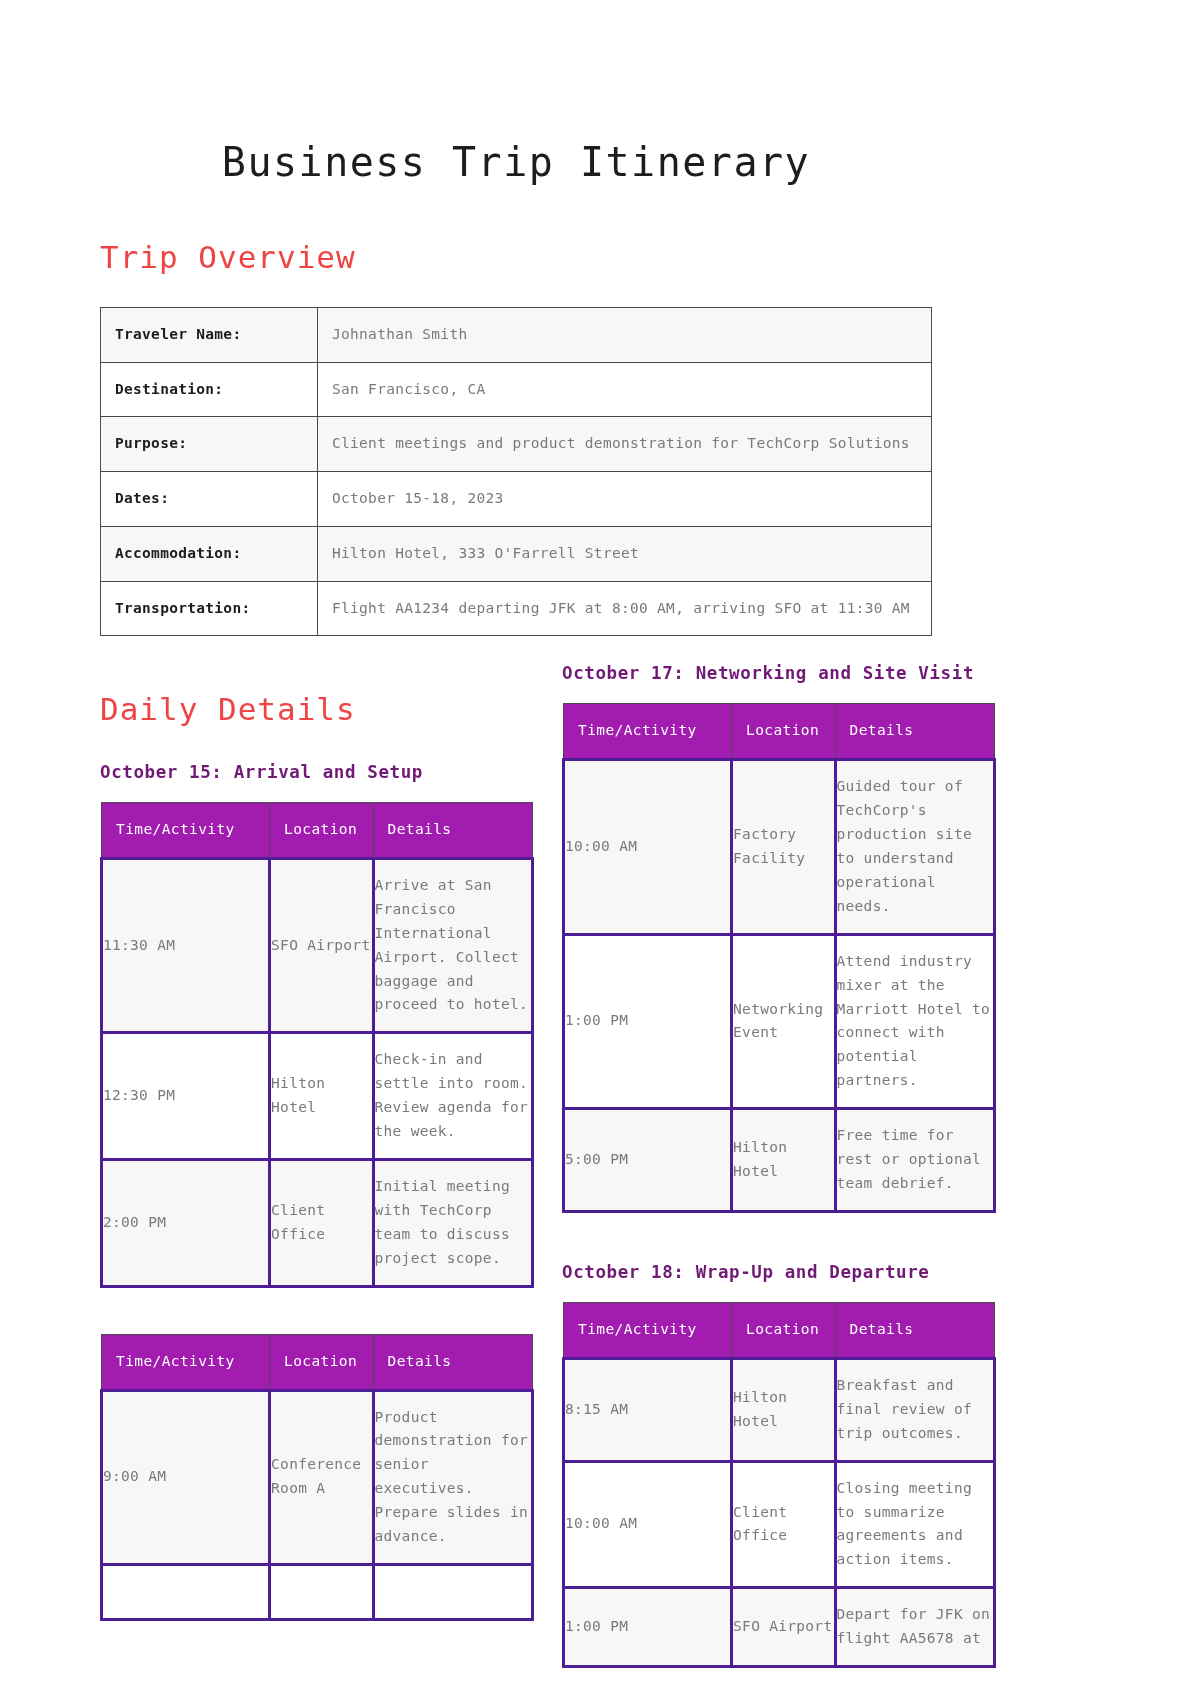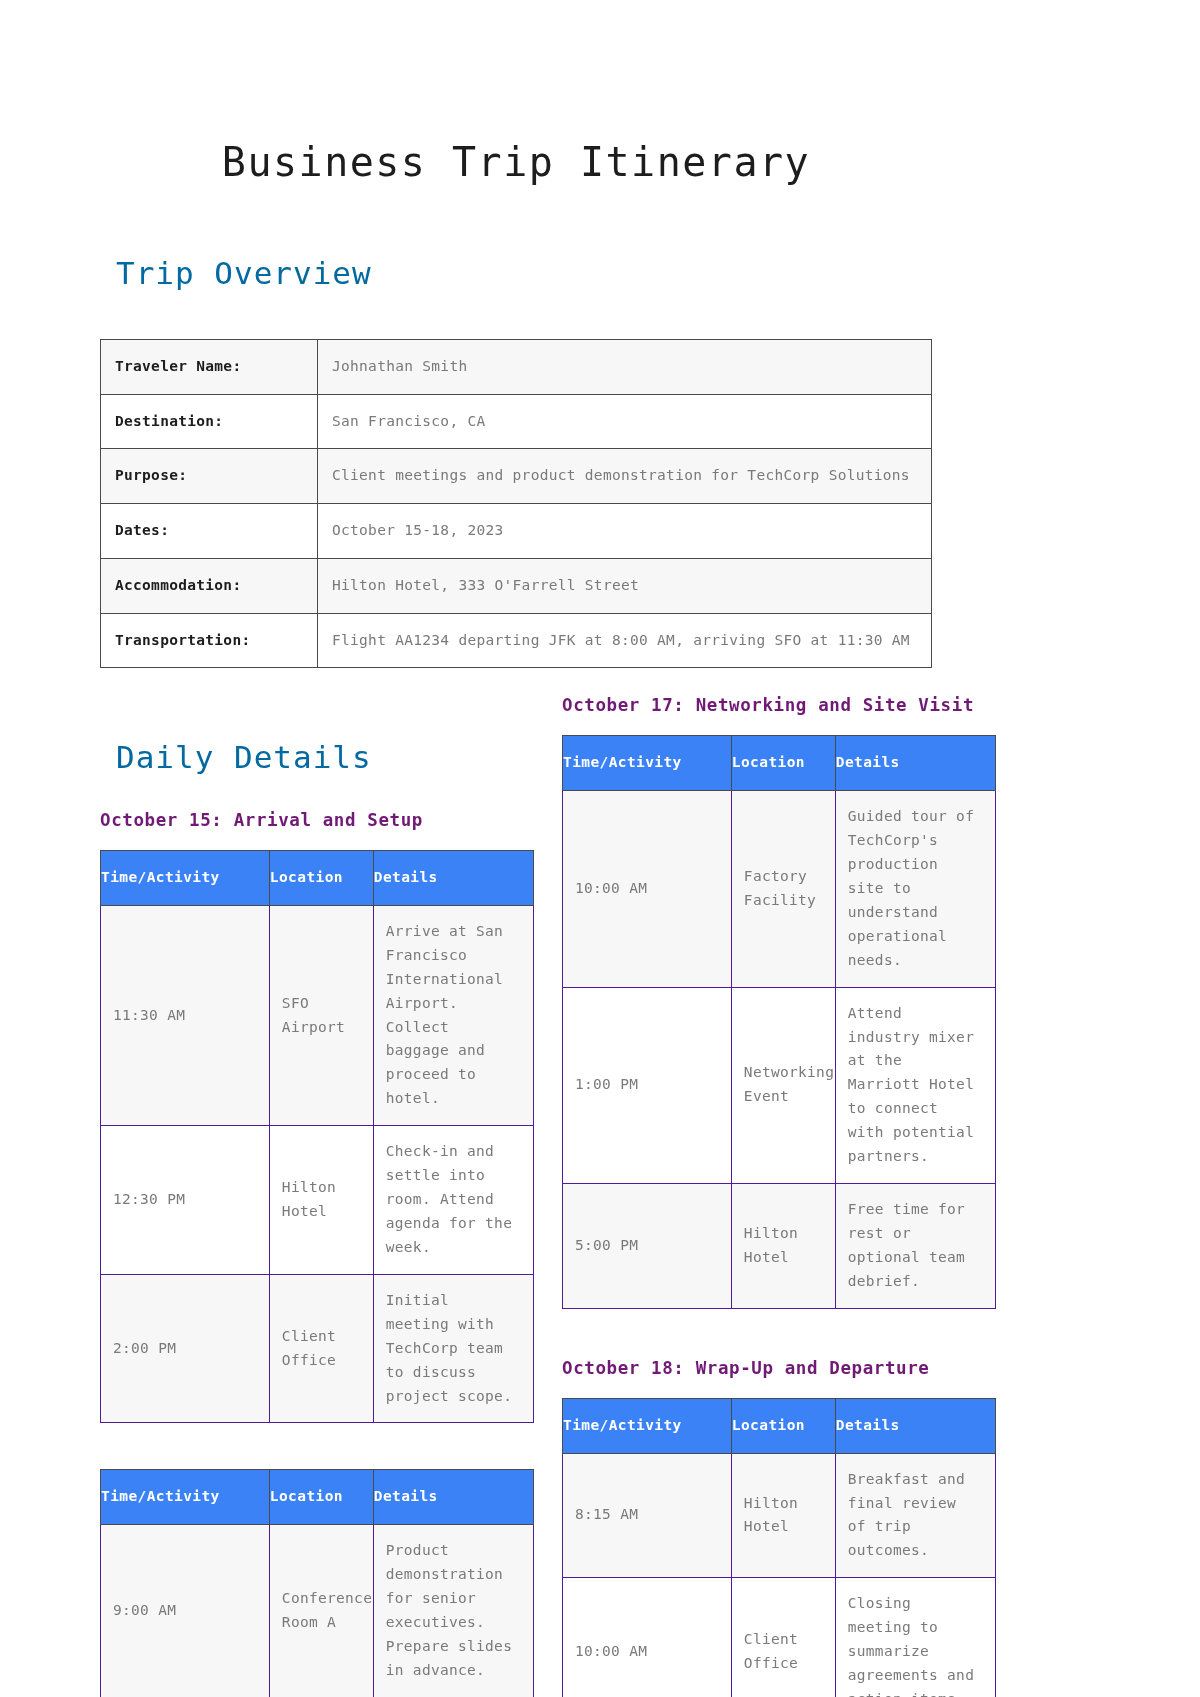--- a/index.html
+++ b/index.html
@@ -33,22 +33,22 @@
     color: #1d1d1d;
     margin: 0;
     padding: 138px 0 0 0;
     line-height: 1.2;
   }
   .h2 {
     font-family: "DejaVu Sans Mono", "Liberation Mono", monospace;
     font-size: 31px;
     font-weight: 400;
     letter-spacing: 1px;
-    color: #0369a1;
-    margin: 16px;
+    color: #ef4444;
+    margin: 0;
     padding: 52px 0 0 0;
     line-height: 1.25;
   }
   .h3 {
     font-family: "DejaVu Sans Mono", "Liberation Mono", monospace;
     font-size: 17.5px;
     font-weight: 700;
     letter-spacing: 0.6px;
     color: #701a75;
     margin: 0 0 16px 0;
@@ -100,35 +100,35 @@
 
   
   table.day {
     width: 100%;
     border-collapse: collapse;
     table-layout: fixed;
     border: 1px solid #4a4a4a;
     margin-bottom: 46px;
   }
   table.day th {
-    background: #3b82f6;
+    background: #a21caf;
     color: #ffffff;
-    font-weight: 700;
+    font-weight: 400;
     text-align: left;
     font-size: 14.5px;
     letter-spacing: 0.4px;
-    padding: 16px 0;
+    padding: 16px 14px;
     border: 1px solid #4a4a4a;
     line-height: 1.5;
     white-space: nowrap;
     overflow: hidden;
   }
   table.day td {
-    border: 1px solid #4c1d95;
-    padding: 14px 12px;
+    border: 3px solid #4c1d95;
+    padding: 14px 0;
     font-size: 14.5px;
     line-height: 1.65;
     letter-spacing: 0.3px;
     color: #7a7a7a;
     vertical-align: middle;
   }
   table.day tbody tr:nth-child(odd) td  { background: #f7f7f7; }
   table.day tbody tr:nth-child(even) td { background: #ffffff; }
 
   
@@ -200,21 +200,21 @@
         </thead>
         <tbody>
           <tr>
             <td class="cell-time">11:30 AM</td>
             <td class="cell-loc">SFO Airport</td>
             <td class="cell-det">Arrive at San Francisco International Airport. Collect baggage and proceed to hotel.</td>
           </tr>
           <tr>
             <td class="cell-time">12:30 PM</td>
             <td class="cell-loc">Hilton Hotel</td>
-            <td class="cell-det">Check-in and settle into room. Attend agenda for the week.</td>
+            <td class="cell-det">Check-in and settle into room. Review agenda for the week.</td>
           </tr>
           <tr>
             <td class="cell-time">2:00 PM</td>
             <td class="cell-loc">Client Office</td>
             <td class="cell-det">Initial meeting with TechCorp team to discuss project scope.</td>
           </tr>
         </tbody>
       </table>
 
       <table class="day w-a">

